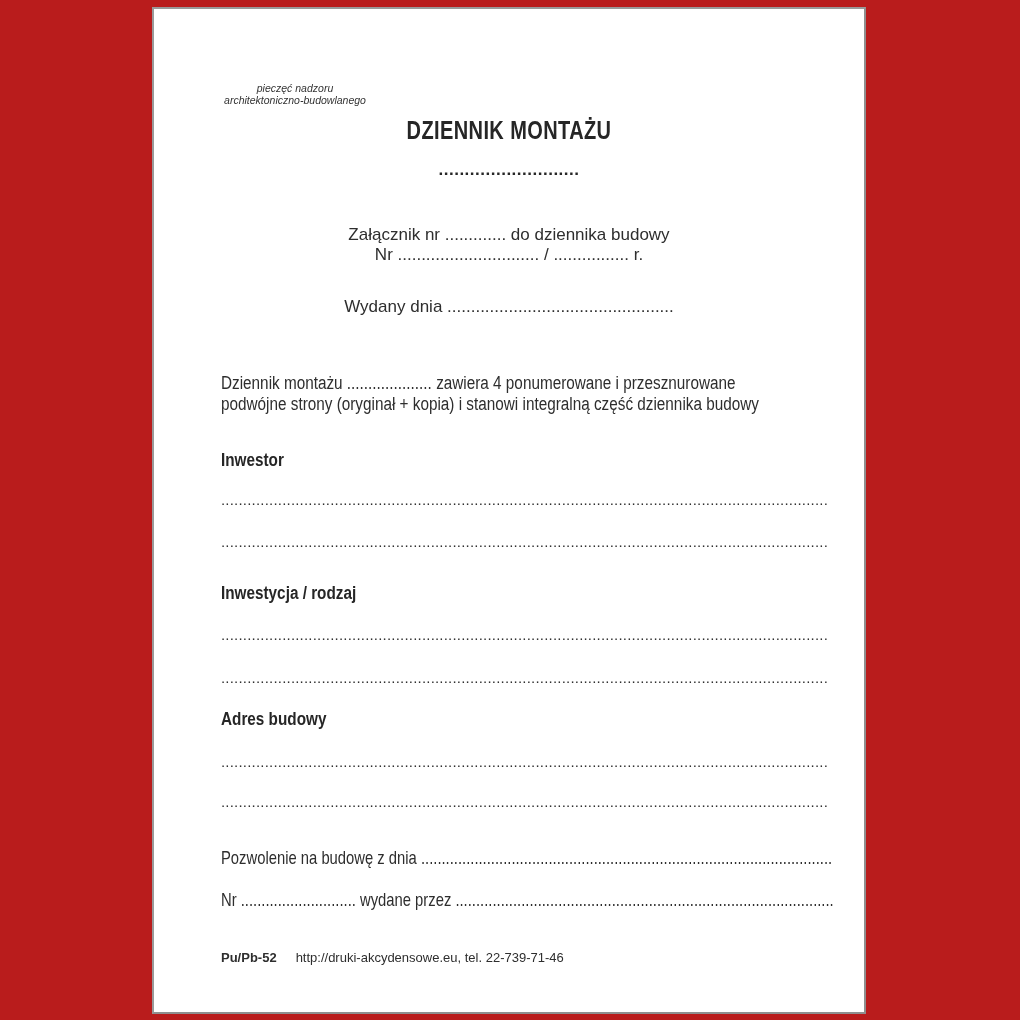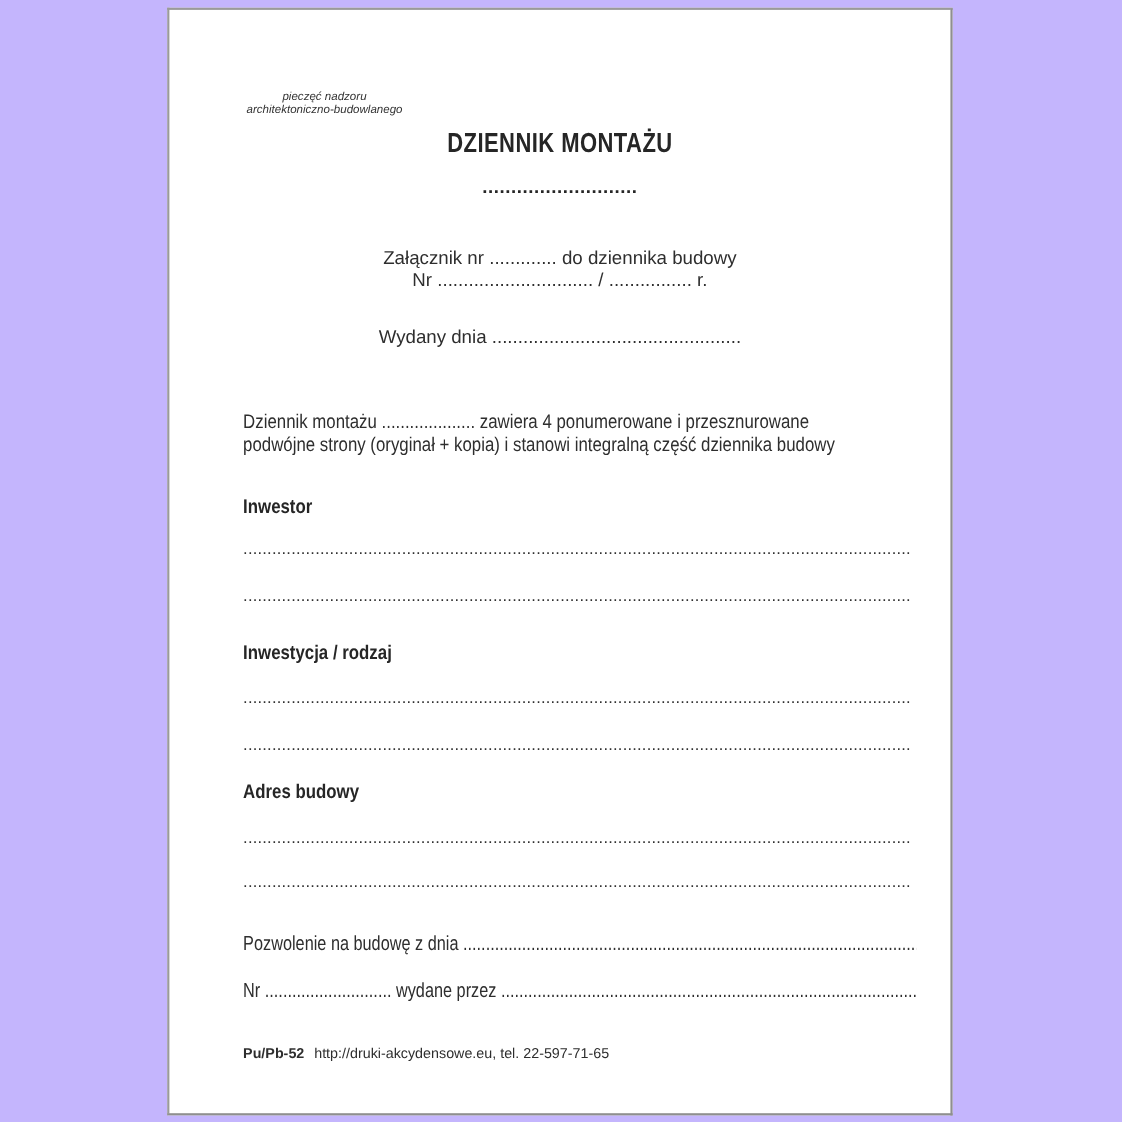--- a/index.html
+++ b/index.html
@@ -10,21 +10,21 @@
     width: 1020px;
     height: 1020px;
     font-family: "Liberation Sans", "DejaVu Sans", sans-serif;
     color: #2b2b2b;
     -webkit-font-smoothing: antialiased;
   }
   .canvas {
     position: relative;
     width: 1020px;
     height: 1020px;
-    background: #c4b5fd;
+    background: #b91c1c;
     overflow: hidden;
   }
   .page {
     position: absolute;
     left: 152px;
     top: 7px;
     width: 714px;
     height: 1007px;
     box-sizing: border-box;
     background: #ffffff;
@@ -145,21 +145,21 @@
   .permit-number { top: 880px; }
 
   .footer {
     top: 941px;
     left: 67px;
     font-size: 13px;
     line-height: 16px;
     white-space: nowrap;
     color: #2e2e2e;
   }
-  .footer .code { font-weight: bold; margin-right: 9px; }
+  .footer .code { font-weight: bold; margin-right: 19px; }
 </style>
 </head>
 <body>
 
 <div class="canvas">
   <div class="page">
 
     <div class="abs stamp-note">
       <div>pieczęć nadzoru</div>
       <div>architektoniczno-budowlanego</div>
@@ -189,17 +189,17 @@
     <div class="abs dotted-line inwestycja-line2">........................................................................................................................................................................................................</div>
 
     <div class="abs section-label label-adres">Adres budowy</div>
     <div class="abs dotted-line adres-line1">........................................................................................................................................................................................................</div>
     <div class="abs dotted-line adres-line2">........................................................................................................................................................................................................</div>
 
     <div class="abs permit-line permit-date">Pozwolenie na budowę z dnia ..............................................................................................................</div>
     <div class="abs permit-line permit-number">Nr ............................ wydane przez .........................................................................................................</div>
 
     <div class="abs footer">
-      <span class="code">Pu/Pb-52</span><span>http://druki-akcydensowe.eu, tel. 22-597-71-65</span>
+      <span class="code">Pu/Pb-52</span><span>http://druki-akcydensowe.eu, tel. 22-739-71-46</span>
     </div>
 
   </div>
 </div>
 
 </body></html>

